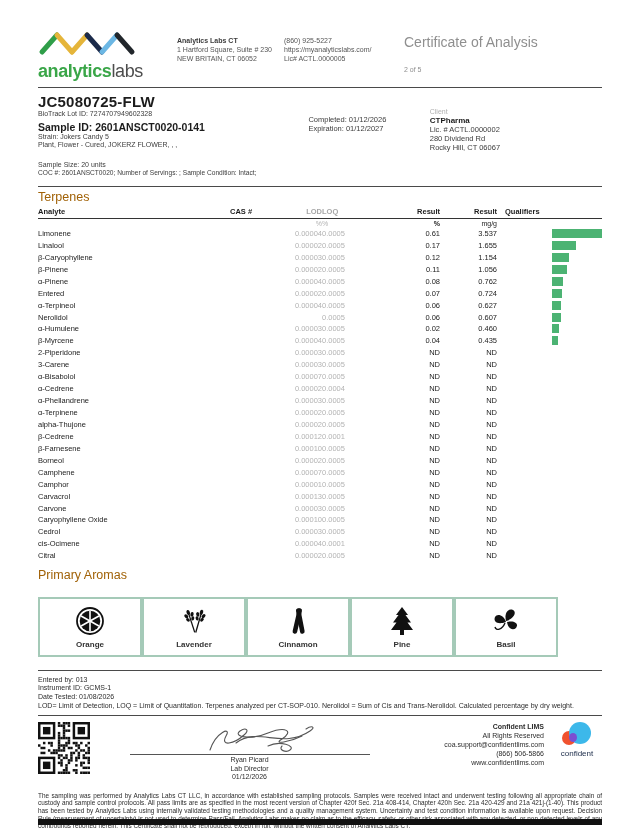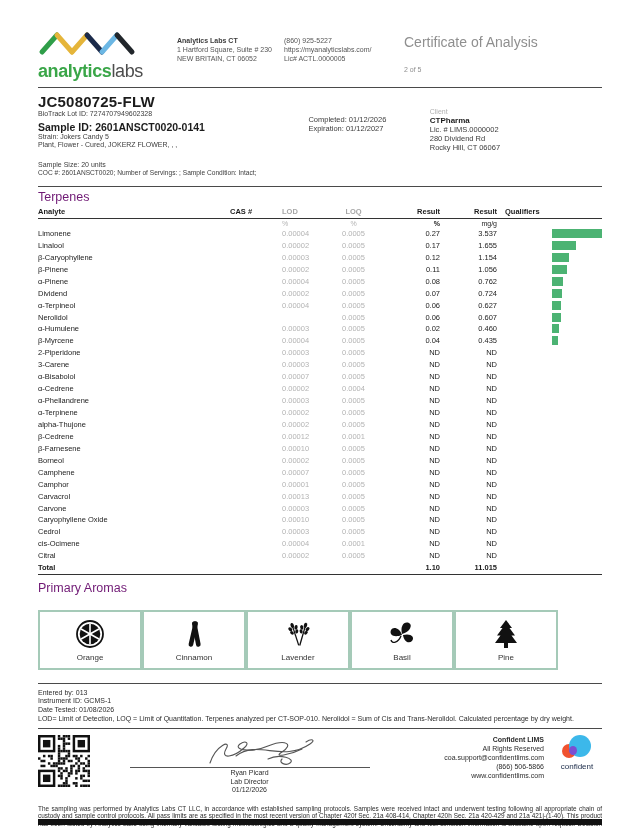--- a/index.html
+++ b/index.html
@@ -29,39 +29,39 @@
   .sid-row { display:flex; align-items:flex-start; margin-top:2px; }
   .sid { font-size:10.5px; font-weight:700; white-space:nowrap; }
   .dates { font-size:7.5px; line-height:9px; color:#3c3c3c; margin-left:12px; margin-top:1px; width:120px; }
   .client-col { margin-left:0px; margin-top:15px; width:200px; }
   .client-label { font-size:7px; color:#b0b0b0; }
   .client-name { font-size:8px; font-weight:700; margin-top:1px; }
   .client-line { font-size:7.5px; line-height:9px; color:#3c3c3c; }
   .sample-meta { margin-top:11px; }
 
   
-  .section-title { font-size:12.5px; color:#701a75; margin-top:3px; margin-bottom:3px; }
+  .section-title { font-size:12.5px; color:#a16207; margin-top:3px; margin-bottom:3px; }
   .thead, .trow, .units, .totrow { display:flex; align-items:center; }
   .thead { font-size:7.5px; font-weight:700; border-bottom:1.4px solid #333; padding-bottom:2px; }
   .units { font-size:7px; padding:1px 0 1px 0; }
   .trow { font-size:7.5px; height:11.95px; }
   .totrow { font-size:7.5px; font-weight:700; height:13px; border-bottom:1.6px solid #333; }
   .c-an  { width:192px; text-align:left; }
   .c-cas { width:52px;  text-align:left; }
-  .c-lod { width:40px;  }
-  .c-loq { width:63px;  text-align:center; }
+  .c-lod { width:40px;  text-align:right; }
+  .c-loq { width:63px;  text-align:left; }
   .c-pct { width:55px;  text-align:right; }
   .c-mgg { width:57px;  text-align:right; }
   .c-qual{ width:105px; padding-left:8px; display:flex; align-items:center; }
   .gray  { color:#b3b3b3; font-weight:400; }
   .ghdr  { color:#a6a6a6; }
   .bar { height:9px; margin-left:47px; }
 
   
-  .aromas { display:flex; gap:0; margin-top:15px; }
+  .aromas { display:flex; gap:0; margin-top:15px;font-weight:bold; }
   .aroma-box { width:104px; height:60px; border:2px solid #a5cab8; display:flex; flex-direction:column; align-items:center; justify-content:center; }
   .aroma-label { font-size:8px; color:#333; margin-top:3px; }
 
   
   .sect-rule { border-top:1.4px solid #4a4a4a; margin-top:13px; }
   .meta { font-size:7px; line-height:8.6px; color:#2c2c2c; margin-top:5px; }
   .foot-row { display:flex; margin-top:6px; align-items:flex-start; }
   .qr { width:52px; height:52px; }
   .sig-block { flex:1; display:flex; flex-direction:column; align-items:center; margin-top:0px; }
   .sig-line { width:240px; border-top:1.6px solid #555; margin-top:-6px; }
@@ -127,21 +127,21 @@
         <div class="tiny" style="font-size:6.6px">COC #: 2601ANSCT0020; Number of Servings: ; Sample Condition: Intact;</div>
       </div>
     </div>
     <div class="dates" style="margin-top:22px;">
       <div>Completed: 01/12/2026</div>
       <div>Expiration: 01/12/2027</div>
     </div>
     <div class="client-col" style="margin-left:18px;">
       <div class="client-label">Client</div>
       <div class="client-name">CTPharma</div>
-      <div class="client-line">Lic. # LIMS.0000002</div>
+      <div class="client-line">Lic. # ACTL.0000002</div>
       <div class="client-line">280 Dividend Rd</div>
       <div class="client-line">Rocky Hill, CT 06067</div>
     </div>
   </div>
   <div class="sect-rule" style="margin-top:8px;"></div>
 
   <div class="section-title">Terpenes</div>
   <div class="thead">
     <div class="c-an">Analyte</div>
     <div class="c-cas">CAS #</div>
@@ -159,21 +159,21 @@
     <div class="c-pct" style="font-weight:700">%</div>
     <div class="c-mgg">mg/g</div>
     <div class="c-qual"></div>
   </div>
   <div>
       <div class="trow">
         <div class="c-an">Limonene</div>
         <div class="c-cas"></div>
         <div class="c-lod gray">0.00004</div>
         <div class="c-loq gray">0.0005</div>
-        <div class="c-pct">0.27</div>
+        <div class="c-pct">0.61</div>
         <div class="c-mgg">3.537</div>
         <div class="c-qual">
           <div class="bar" style="width: 51px; background: rgb(76, 179, 115);"></div>
         </div>
       </div>
       <div class="trow">
         <div class="c-an">Linalool</div>
         <div class="c-cas"></div>
         <div class="c-lod gray">0.00002</div>
         <div class="c-loq gray">0.0005</div>
@@ -210,21 +210,21 @@
         <div class="c-cas"></div>
         <div class="c-lod gray">0.00004</div>
         <div class="c-loq gray">0.0005</div>
         <div class="c-pct">0.08</div>
         <div class="c-mgg">0.762</div>
         <div class="c-qual">
           <div class="bar" style="width: 11px; background: rgb(76, 179, 115);"></div>
         </div>
       </div>
       <div class="trow">
-        <div class="c-an">Dividend</div>
+        <div class="c-an">Entered</div>
         <div class="c-cas"></div>
         <div class="c-lod gray">0.00002</div>
         <div class="c-loq gray">0.0005</div>
         <div class="c-pct">0.07</div>
         <div class="c-mgg">0.724</div>
         <div class="c-qual">
           <div class="bar" style="width: 10px; background: rgb(76, 179, 115);"></div>
         </div>
       </div>
       <div class="trow">
@@ -427,55 +427,37 @@
       <div class="trow">
         <div class="c-an">Citral</div>
         <div class="c-cas"></div>
         <div class="c-lod gray">0.00002</div>
         <div class="c-loq gray">0.0005</div>
         <div class="c-pct">ND</div>
         <div class="c-mgg">ND</div>
         <div class="c-qual"></div>
       </div>
     </div>
-  <div class="totrow">
-    <div class="c-an">Total</div>
-    <div class="c-cas"></div>
-      <div class="c-lod"></div>
-      <div class="c-loq"></div>
-    <div class="c-pct">1.10</div>
-    <div class="c-mgg">11.015</div>
-    <div class="c-qual"></div>
-  </div>
 
   <div class="section-title" style="margin-top:6px;">Primary Aromas</div>
   <div class="aromas">
       <div class="aroma-box">
         <svg width="32" height="32" viewBox="0 0 32 32">
           <circle cx="16" cy="16" r="13" fill="none" stroke="#111" stroke-width="1.8"></circle>
           <circle cx="16" cy="16" r="10.3" fill="#111"></circle>
           <g stroke="#fff" stroke-width="1.6">
             <path d="M16,16 L16,5.7"></path>
             <path d="M16,16 L24.9,11"></path>
             <path d="M16,16 L24.9,21"></path>
             <path d="M16,16 L16,26.3"></path>
             <path d="M16,16 L7.1,21"></path>
             <path d="M16,16 L7.1,11"></path>
           </g>
         </svg>
         <div class="aroma-label">Orange</div>
-      </div>
-      <div class="aroma-box">
-        <svg width="32" height="32" viewBox="0 0 32 32">
-          <g fill="#111">
-            <rect x="13" y="3" width="4.6" height="26" rx="2.3" transform="rotate(13 15.3 16)"></rect>
-            <rect x="16" y="3" width="4.6" height="26" rx="2.3" transform="rotate(-11 18.3 16)"></rect>
-          </g>
-        </svg>
-        <div class="aroma-label">Cinnamon</div>
       </div>
       <div class="aroma-box">
         <svg width="32" height="32" viewBox="0 0 32 32">
           <g fill="#111">
             <g transform="rotate(-18 13 16)">
               <rect x="12.4" y="8" width="1.3" height="20"></rect>
               <ellipse cx="13" cy="7" rx="1.7" ry="2.6"></ellipse>
               <ellipse cx="10" cy="10" rx="1.6" ry="2.3" transform="rotate(-30 10 10)"></ellipse>
               <ellipse cx="16" cy="10" rx="1.6" ry="2.3" transform="rotate(30 16 10)"></ellipse>
               <ellipse cx="10.5" cy="14" rx="1.5" ry="2.1" transform="rotate(-30 10.5 14)"></ellipse>
@@ -489,35 +471,44 @@
               <ellipse cx="18.5" cy="14" rx="1.5" ry="2.1" transform="rotate(-30 18.5 14)"></ellipse>
               <ellipse cx="23.5" cy="14" rx="1.5" ry="2.1" transform="rotate(30 23.5 14)"></ellipse>
             </g>
           </g>
         </svg>
         <div class="aroma-label">Lavender</div>
       </div>
       <div class="aroma-box">
         <svg width="32" height="32" viewBox="0 0 32 32">
           <g fill="#111">
+            <rect x="13" y="3" width="4.6" height="26" rx="2.3" transform="rotate(13 15.3 16)"></rect>
+            <rect x="16" y="3" width="4.6" height="26" rx="2.3" transform="rotate(-11 18.3 16)"></rect>
+          </g>
+        </svg>
+        <div class="aroma-label">Cinnamon</div>
+      </div>
+      <div class="aroma-box">
+        <svg width="32" height="32" viewBox="0 0 32 32">
+          <g fill="#111">
+            <path d="M16,2 L22,10 L19.5,10 L25,17.5 L21.5,17.5 L27,25 L18,25 L18,30 L14,30 L14,25 L5,25 L10.5,17.5 L7,17.5 L12.5,10 L10,10 Z"></path>
+          </g>
+        </svg>
+        <div class="aroma-label">Pine</div>
+      </div>
+      <div class="aroma-box">
+        <svg width="32" height="32" viewBox="0 0 32 32">
+          <g fill="#111">
             <path d="M16,17 C8,20 3,17 5,12 C7,8 14,10 16,17 Z"></path>
             <path d="M16,16 C14,8 18,3 23,5 C27,7 24,14 16,16 Z"></path>
             <path d="M17,17 C25,15 29,19 26,23 C23,26 18,24 17,17 Z"></path>
             <path d="M15,18 C12,25 6,26 5,22" stroke="#111" stroke-width="1.4" fill="none"></path>
           </g>
         </svg>
         <div class="aroma-label">Basil</div>
-      </div>
-      <div class="aroma-box">
-        <svg width="32" height="32" viewBox="0 0 32 32">
-          <g fill="#111">
-            <path d="M16,2 L22,10 L19.5,10 L25,17.5 L21.5,17.5 L27,25 L18,25 L18,30 L14,30 L14,25 L5,25 L10.5,17.5 L7,17.5 L12.5,10 L10,10 Z"></path>
-          </g>
-        </svg>
-        <div class="aroma-label">Pine</div>
       </div>
     </div>
 
   <div class="sect-rule"></div>
 
   <div class="meta">
     <div>Entered by: 013</div>
     <div>Instrument ID: GCMS-1</div>
     <div>Date Tested: 01/08/2026</div>
     <div>LOD= Limit of Detection, LOQ = Limit of Quantitation. Terpenes analyzed per CT-SOP-010. Nerolidol = Sum of Cis and Trans-Nerolidol. Calculated percentage by dry weight.</div>

